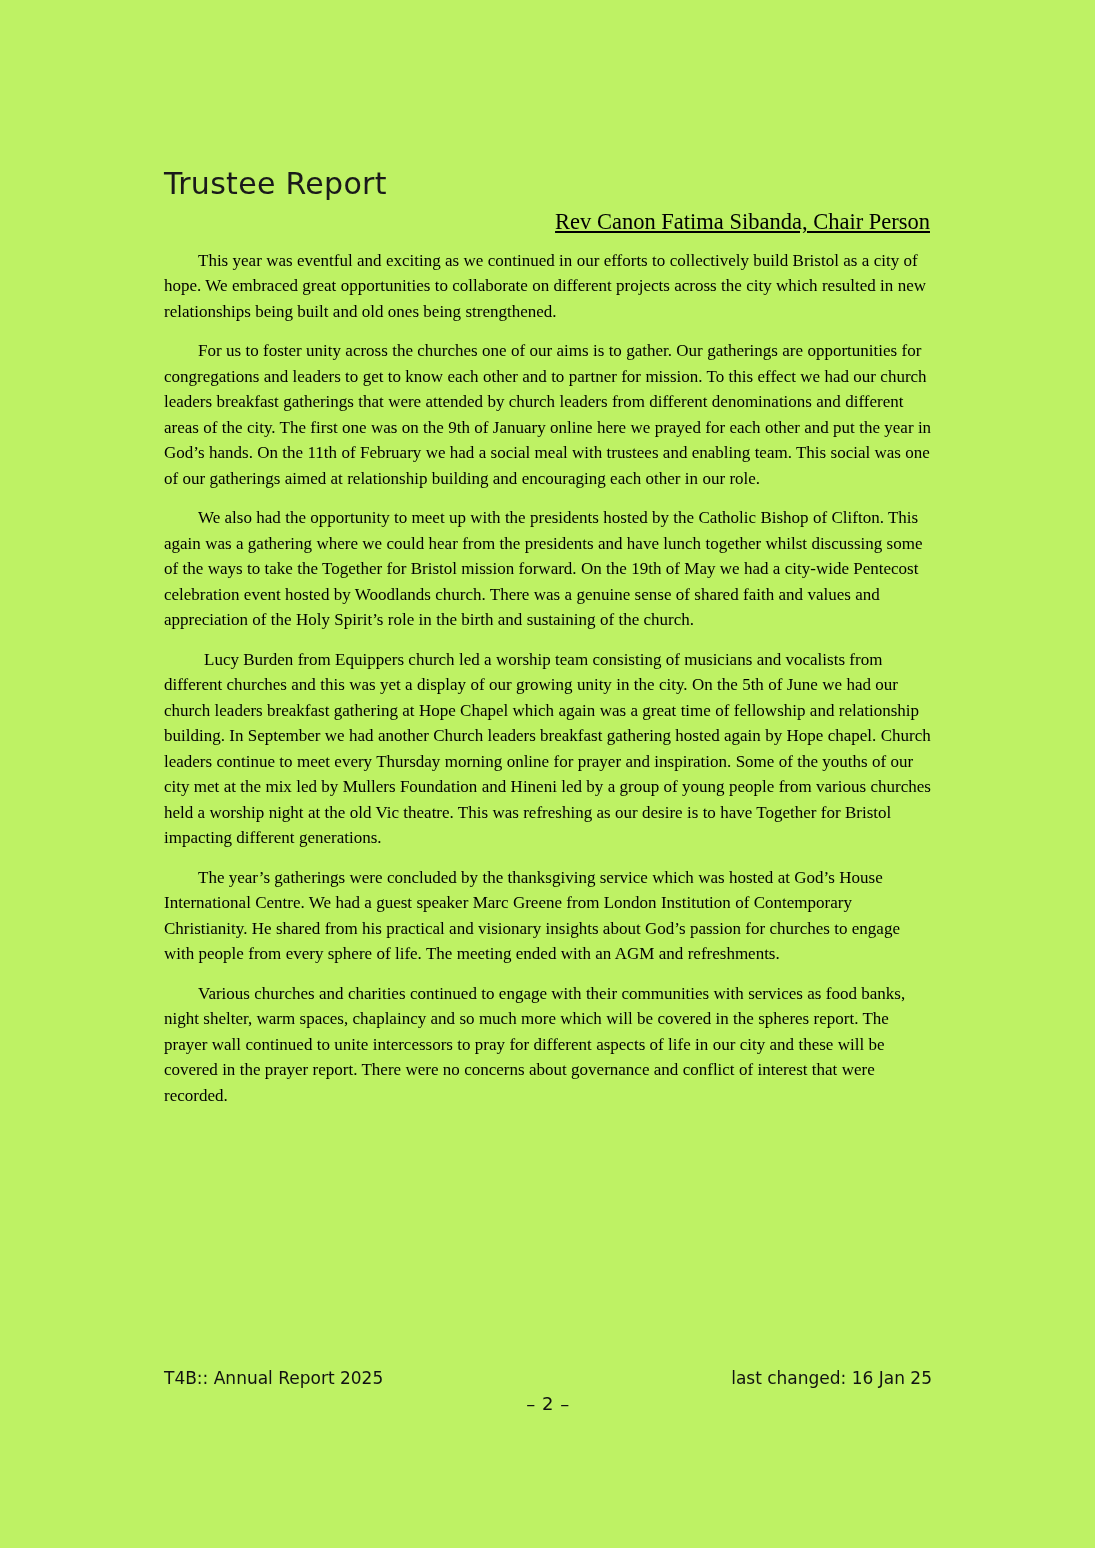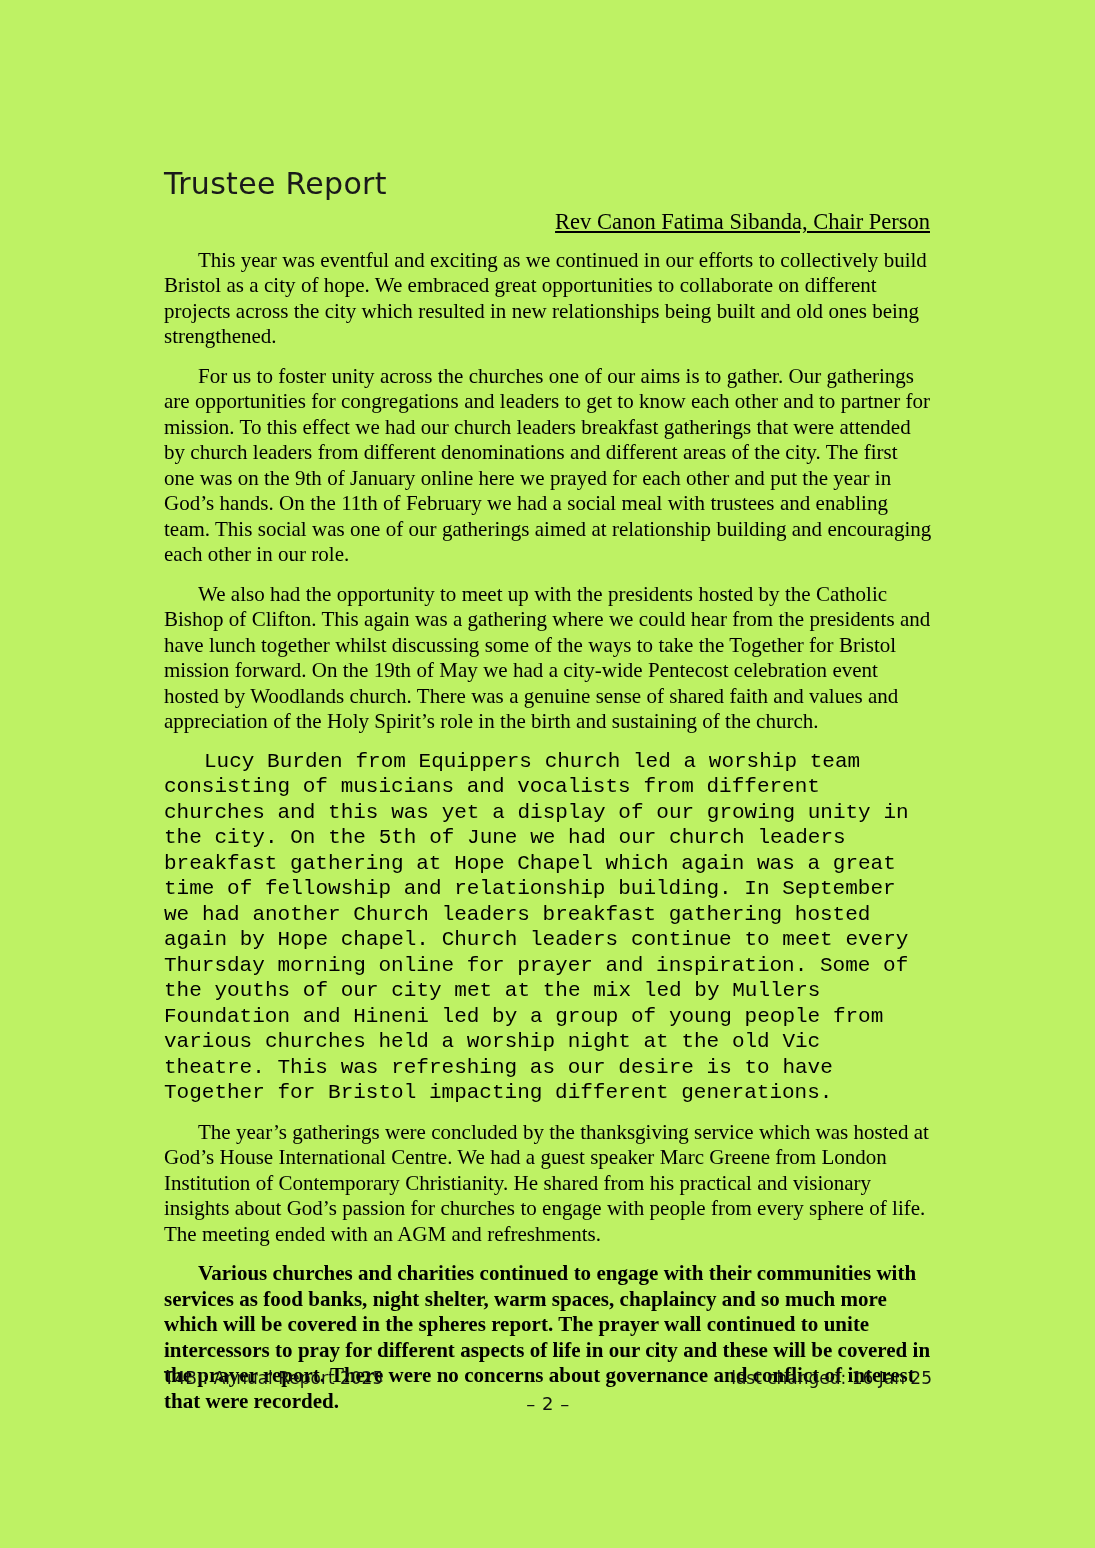--- a/index.html
+++ b/index.html
@@ -46,35 +46,33 @@
     text-align: right;
     font-size: 22.5px;
     line-height: 1.25;
     margin: 0 0 12px 0;
     padding-right: 2px;
     text-decoration: underline;
   }
 
   p.body-para {
     margin: 0 0 14px 0;
-    font-size: 21px;
+    font-size: 17px;
     line-height: 25.5px;
     text-align: left;
     text-indent: 34px;
     word-spacing: 0.1px;
   }
 
   p.body-para.wide-indent {
     text-indent: 40px;
-    font-family: Liberation Mono, monospace;
   }
 
   p.body-para:last-child {
     margin-bottom: 0;
-    font-weight: bold;
   }
 
   .footer {
     position: absolute;
     left: 164px;
     top: 1368px;
     width: 768px;
     font-family: "DejaVu Sans", "Liberation Sans", sans-serif;
     font-size: 17px;
     line-height: 1.2;

